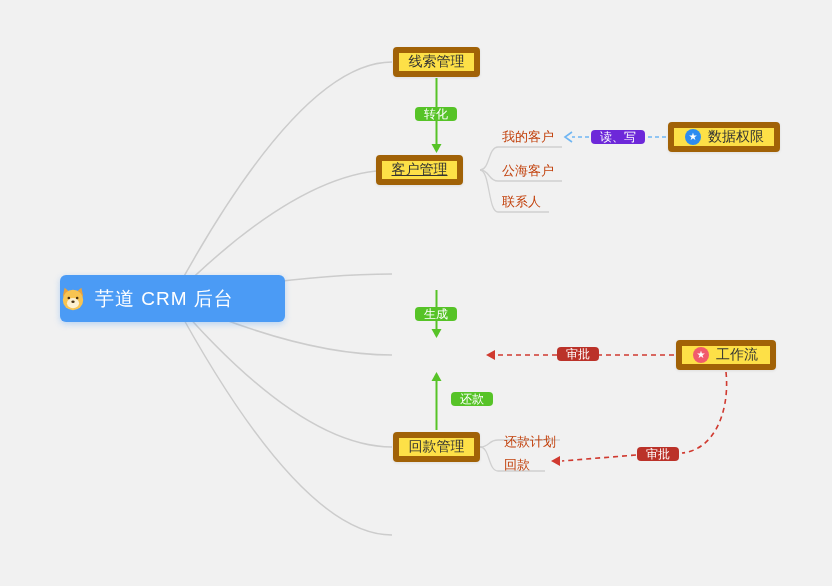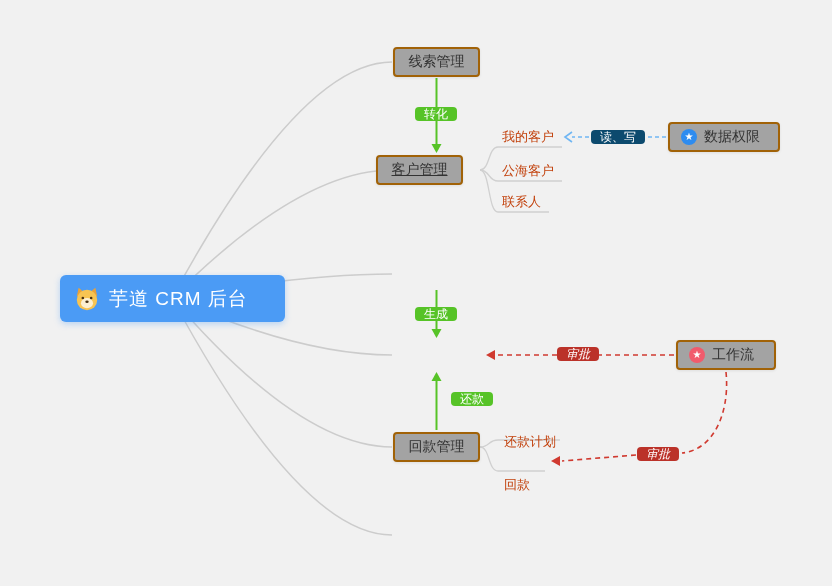--- a/index.html
+++ b/index.html
@@ -16,22 +16,22 @@
   }
   .connector-layer {
     position: absolute;
     left: 0; top: 0;
     width: 832px; height: 586px;
     z-index: 1;
   }
   .node {
     position: absolute;
     z-index: 3;
-    background: #a3a3a3;
-    border: 2px solid #a16207;
+    background: #fde047;
+    border: 6px solid #a16207;
     border-radius: 4px;
     box-shadow: 0 1px 3px rgba(0,0,0,0.08);
     display: flex;
     align-items: center;
     justify-content: center;
     font-size: 14px;
     color: #333333;
     box-sizing: border-box;
     white-space: nowrap;
   }
@@ -39,43 +39,42 @@
     position: absolute;
     left: 60px; top: 275px;
     width: 225px; height: 47px;
     z-index: 4;
     background: #4b9bf5;
     border-radius: 6px;
     box-shadow: 0 2px 6px rgba(75,155,245,0.35);
     display: flex;
     align-items: center;
     box-sizing: border-box;
-    padding-left: 14px;
   }
   .root-node .root-label {
     color: #ffffff;
     font-size: 19px;
     margin-left: 9px;
     letter-spacing: 1px;
     white-space: nowrap;
   }
   .badge {
     position: absolute;
     z-index: 5;
     transform: translate(-50%, -50%);
     color: #ffffff;
     font-size: 12px;
     line-height: 1;
     padding: 1px 9px;
     border-radius: 4px;
     white-space: nowrap;
   }
   .badge-green { background: #56c327; }
-  .badge-blue  { background: #0c4a6e; }
-  .badge-red   { background: #bb3229; font-style: italic; }
+  .badge-blue  { background: #6d28d9; }
+  .badge-red   { background: #bb3229; }
   .child-label {
     position: absolute;
     z-index: 3;
     font-size: 13px;
     color: #c2410c;
     white-space: nowrap;
   }
   .icon-circle {
     width: 16px; height: 16px;
     border-radius: 50%;
@@ -169,21 +168,21 @@
   </div>
   <div class="node" style="left:393px; top:432px; width:87px; height:30px;">
     <span>回款管理</span>
   </div>
 
   <div class="child-label" style="left:502px; top:128px;">我的客户</div>
   <div class="child-label" style="left:502px; top:162px;">公海客户</div>
   <div class="child-label" style="left:502px; top:193px;">联系人</div>
 
   <div class="child-label" style="left:504px; top:421px;margin-top:12px;">还款计划</div>
-  <div class="child-label" style="left:504px; top:476px;">回款</div>
+  <div class="child-label" style="left:504px; top:456px;">回款</div>
 
   <div class="node" style="left:668px; top:122px; width:112px; height:30px; justify-content:flex-start; padding-left:11px;">
     <span class="icon-circle blue">★</span>
     <span>数据权限</span>
   </div>
   <div class="node" style="left:676px; top:340px; width:100px; height:30px; justify-content:flex-start; padding-left:11px;">
     <span class="icon-circle pink">★</span>
     <span>工作流</span>
   </div>
 

